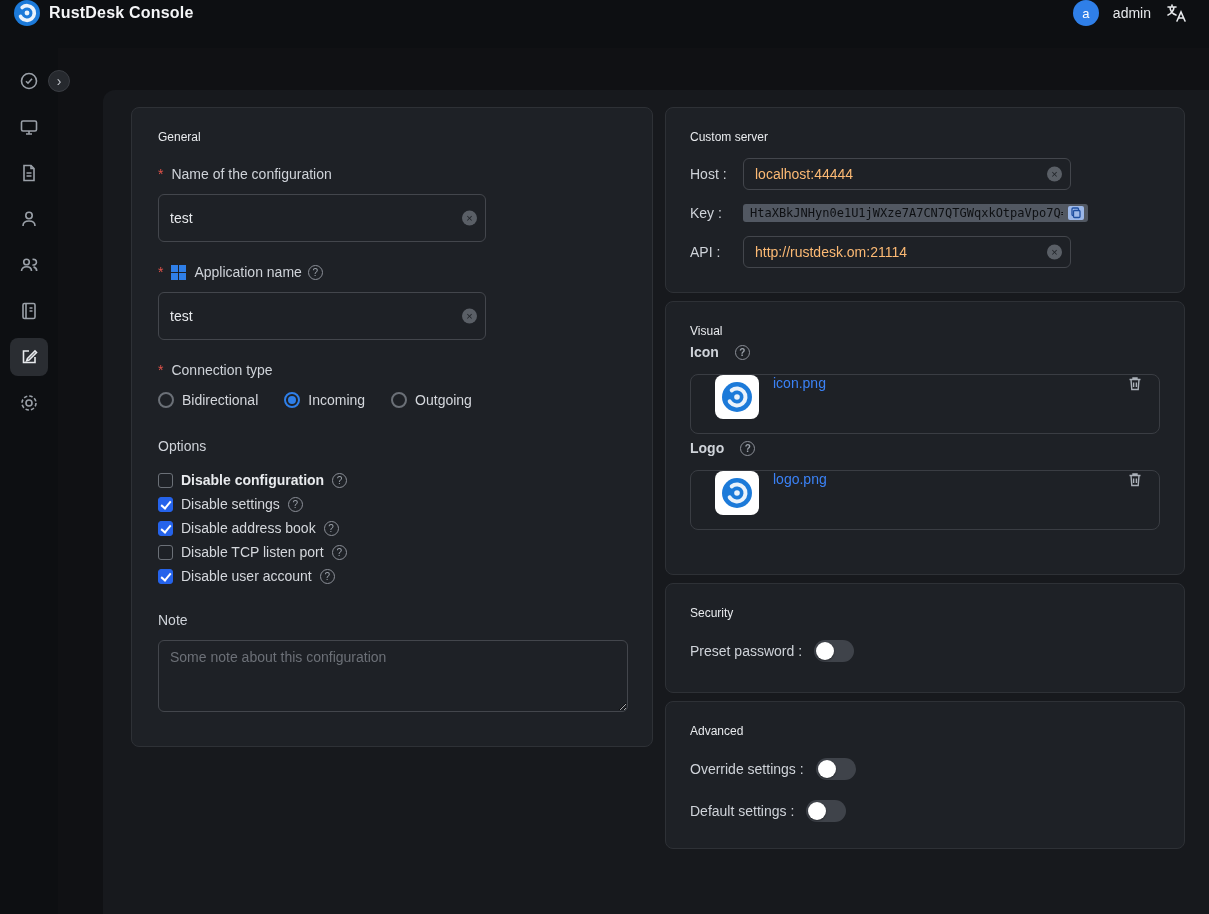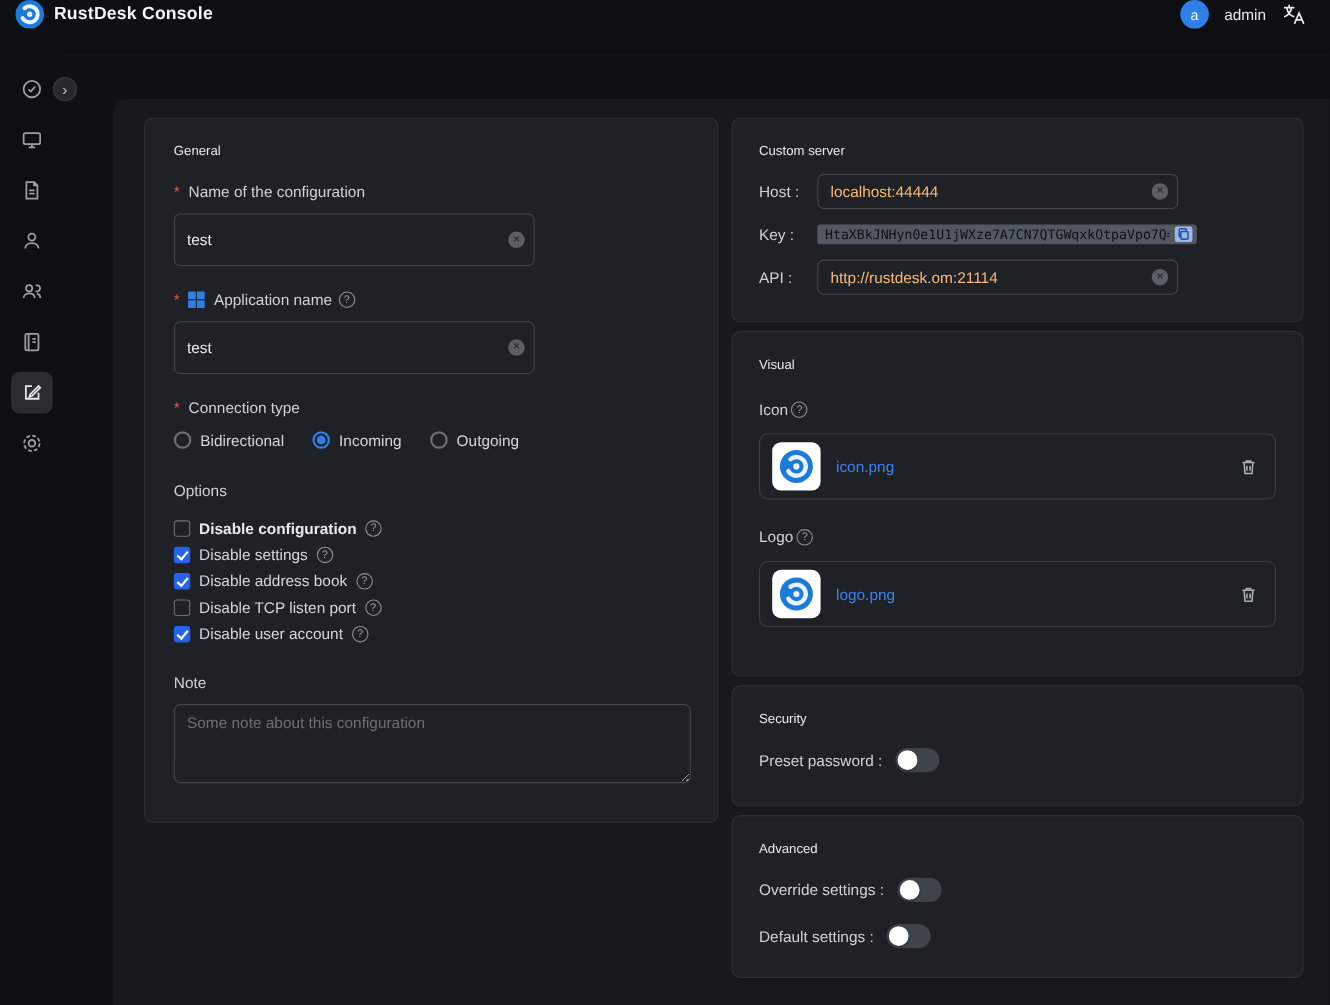--- a/index.html
+++ b/index.html
@@ -89,23 +89,23 @@
     font-family:"Liberation Sans",sans-serif; }
   .key-chip { display:flex; align-items:center; background:#525862; border-radius:3px;
     padding:2px 4px 2px 7px; max-width:345px; }
   .key-text { font-family:"DejaVu Sans Mono", monospace; font-size:12px; color:#0e1013;
     white-space:nowrap; overflow:hidden; }
   .copy-ic { margin-left:5px; cursor:pointer; background:#9db8e8; border-radius:2px;
     padding:1px 2px; display:flex; }
 
   
   .visual-card { padding:22px 24px 44px; }
-  .vis-label { margin:26px 0 14px; font-size:14px; color:#cfd3d9; display:flex; align-items:center; gap:3px; }
+  .vis-label { margin:6px 0 14px; font-size:14px; color:#cfd3d9; display:flex; align-items:center; gap:16px;font-weight:bold; }
   .file-box { border:1px solid #3a3d43; border-radius:8px; height:60px; display:flex;
-    align-items:center; padding:0 16px 0 11px; gap:14px; }
+    align-items:flex-start; padding:0 16px 0 24px; gap:14px; }
   .thumb { width:44px; height:44px; background:#fff; border-radius:8px; display:flex;
     align-items:center; justify-content:center; }
   .file-link { font-size:14px; color:#3b82f6; cursor:pointer; flex:1; }
   .trash { cursor:pointer; display:flex; }
 
   
   .security-card { padding:22px 24px 30px; }
   .advanced-card { padding:22px 24px 26px; }
   .tog-row { display:flex; align-items:center; gap:12px; margin-top:20px; font-size:14px; color:#cfd3d9; }
   .toggle { width:40px; height:22px; border-radius:11px; background:#3f434a; position:relative;

